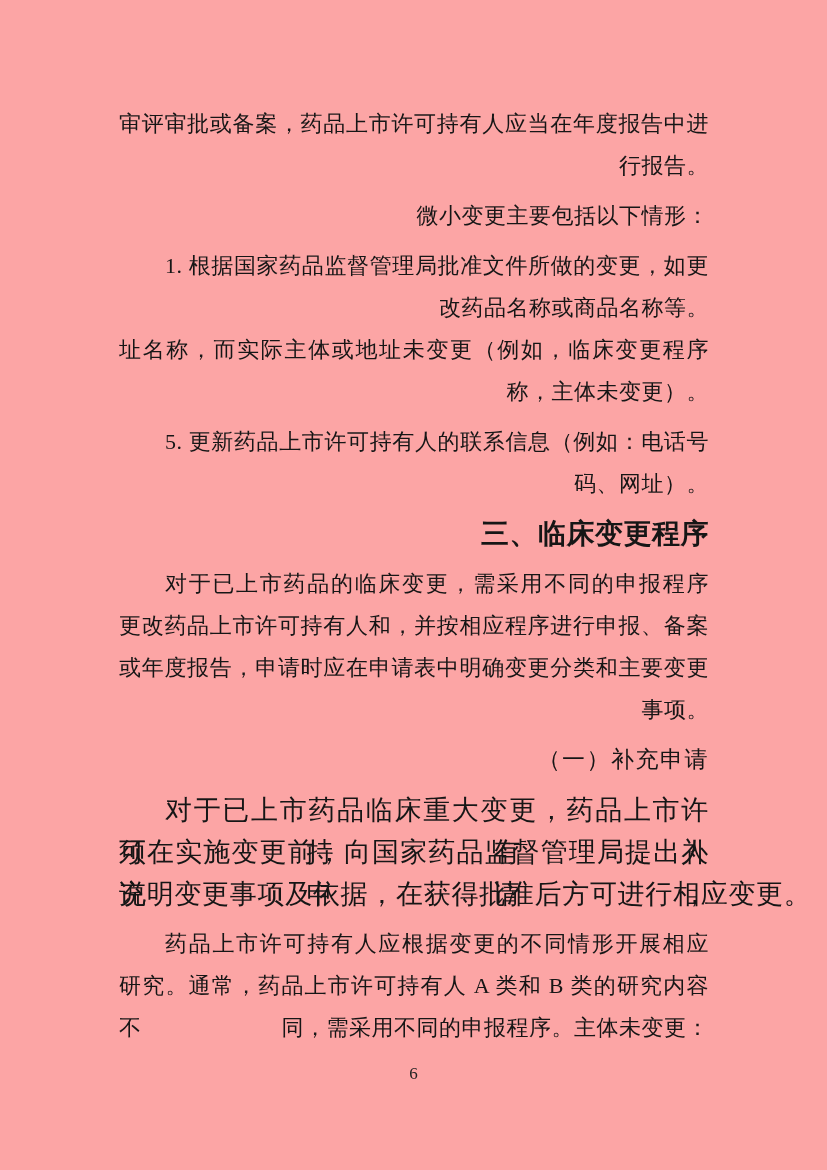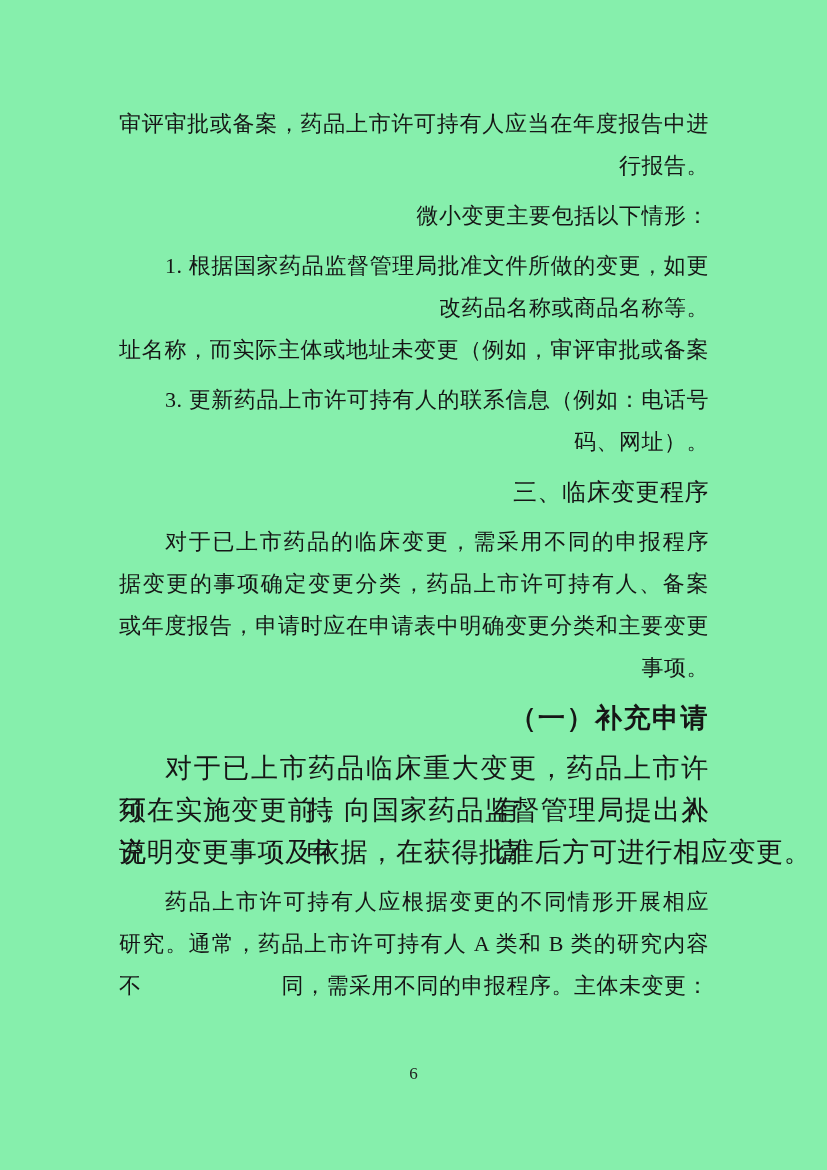--- a/index.html
+++ b/index.html
@@ -4,21 +4,21 @@
 <style>
   html, body {
     margin: 0;
     padding: 0;
     background: #ffffff;
   }
   .page {
     position: relative;
     width: 827px;
     height: 1170px;
-    background: #86efac;
+    background: #fca5a5;
     overflow: hidden;
     font-family: "Liberation Serif", "DejaVu Serif", serif;
     color: #161616;
   }
   .content {
     position: absolute;
     left: 119px;
     top: 103px;
     width: 590px;
   }
@@ -35,28 +35,27 @@
     text-align: justify;
     text-align-last: justify;
     text-justify: inter-character;
   }
   .line.indent {
     text-indent: 46px;
     margin-top: 8px;
   }
   .line.heading {
     font-family: "Liberation Sans", "DejaVu Sans", sans-serif;
-    font-weight: 400;
-    font-size: 24px;
+    font-weight: 700;
+    font-size: 28px;
     letter-spacing: 0.5px;
   }
   .line.subheading {
-    font-size: 27px;
+    font-size: 23px;
     letter-spacing: 1.5px;
-    font-weight: bold;
   }
   .line.kai {
     font-size: 27px;
     letter-spacing: 0.7px;
   }
   .page-number {
     position: absolute;
     top: 1062px;
     left: 0;
     width: 827px;
@@ -70,26 +69,27 @@
 </head>
 <body>
 
 <div class="page">
   <div class="content" id="doc-lines">
       <div class="line body justify">审评审批或备案，药品上市许可持有人应当在年度报告中进</div>
       <div class="line body">行报告。</div>
       <div class="line body indent">微小变更主要包括以下情形：</div>
       <div class="line body indent justify">1. 根据国家药品监督管理局批准文件所做的变更，如更</div>
       <div class="line body">改药品名称或商品名称等。</div>
-      <div class="line body justify">址名称，而实际主体或地址未变更（例如，审评审批或备案</div>
-      <div class="line body indent justify">3. 更新药品上市许可持有人的联系信息（例如：电话号</div>
+      <div class="line body justify">址名称，而实际主体或地址未变更（例如，临床变更程序</div>
+      <div class="line body">称，主体未变更）。</div>
+      <div class="line body indent justify">5. 更新药品上市许可持有人的联系信息（例如：电话号</div>
       <div class="line body">码、网址）。</div>
       <div class="line heading indent">三、临床变更程序</div>
       <div class="line body indent justify">对于已上市药品的临床变更，需采用不同的申报程序</div>
-      <div class="line body justify">据变更的事项确定变更分类，药品上市许可持有人、备案</div>
+      <div class="line body justify">更改药品上市许可持有人和，并按相应程序进行申报、备案</div>
       <div class="line body justify">或年度报告，申请时应在申请表中明确变更分类和主要变更</div>
       <div class="line body">事项。</div>
       <div class="line subheading indent">（一）补充申请</div>
       <div class="line kai indent justify">对于已上市药品临床重大变更，药品上市许可持有人</div>
       <div class="line kai justify">须在实施变更前，向国家药品监督管理局提出补充申请，</div>
       <div class="line kai">说明变更事项及依据，在获得批准后方可进行相应变更。</div>
       <div class="line body indent justify">药品上市许可持有人应根据变更的不同情形开展相应</div>
       <div class="line body justify">研究。通常，药品上市许可持有人 A 类和 B 类的研究内容不</div>
       <div class="line body">同，需采用不同的申报程序。主体未变更：</div>
     </div>

